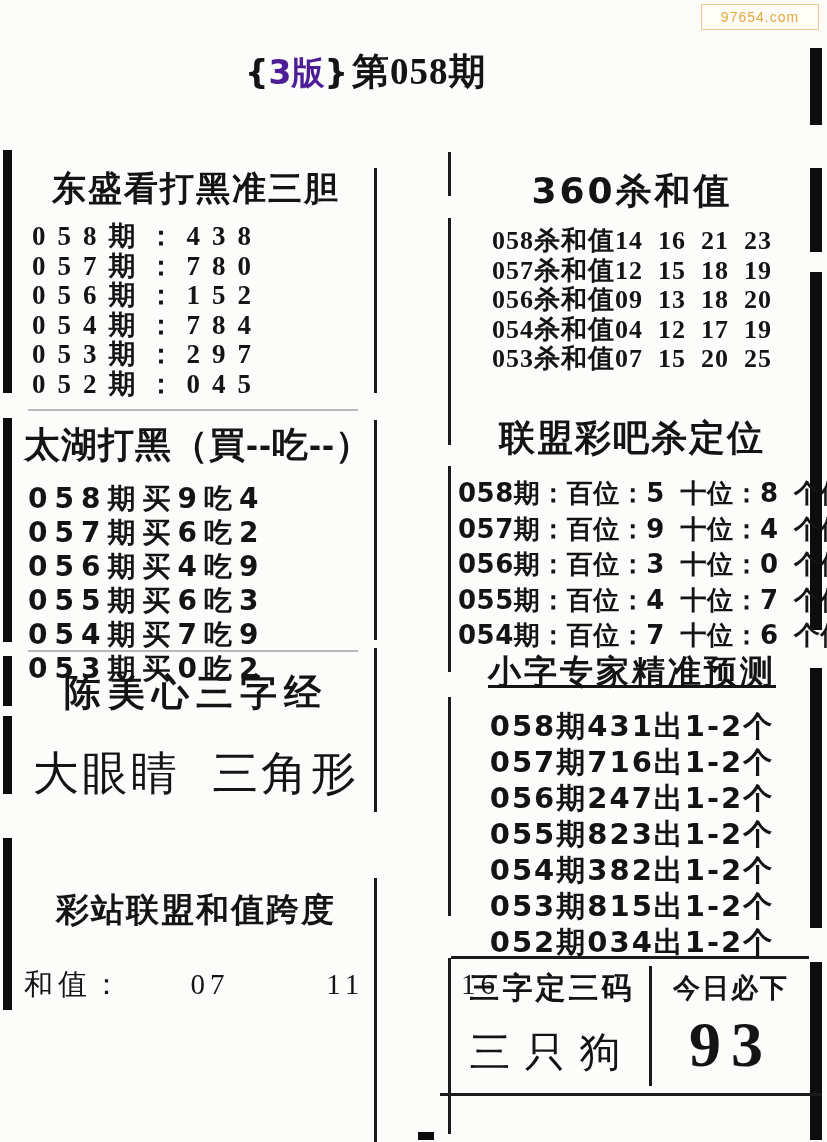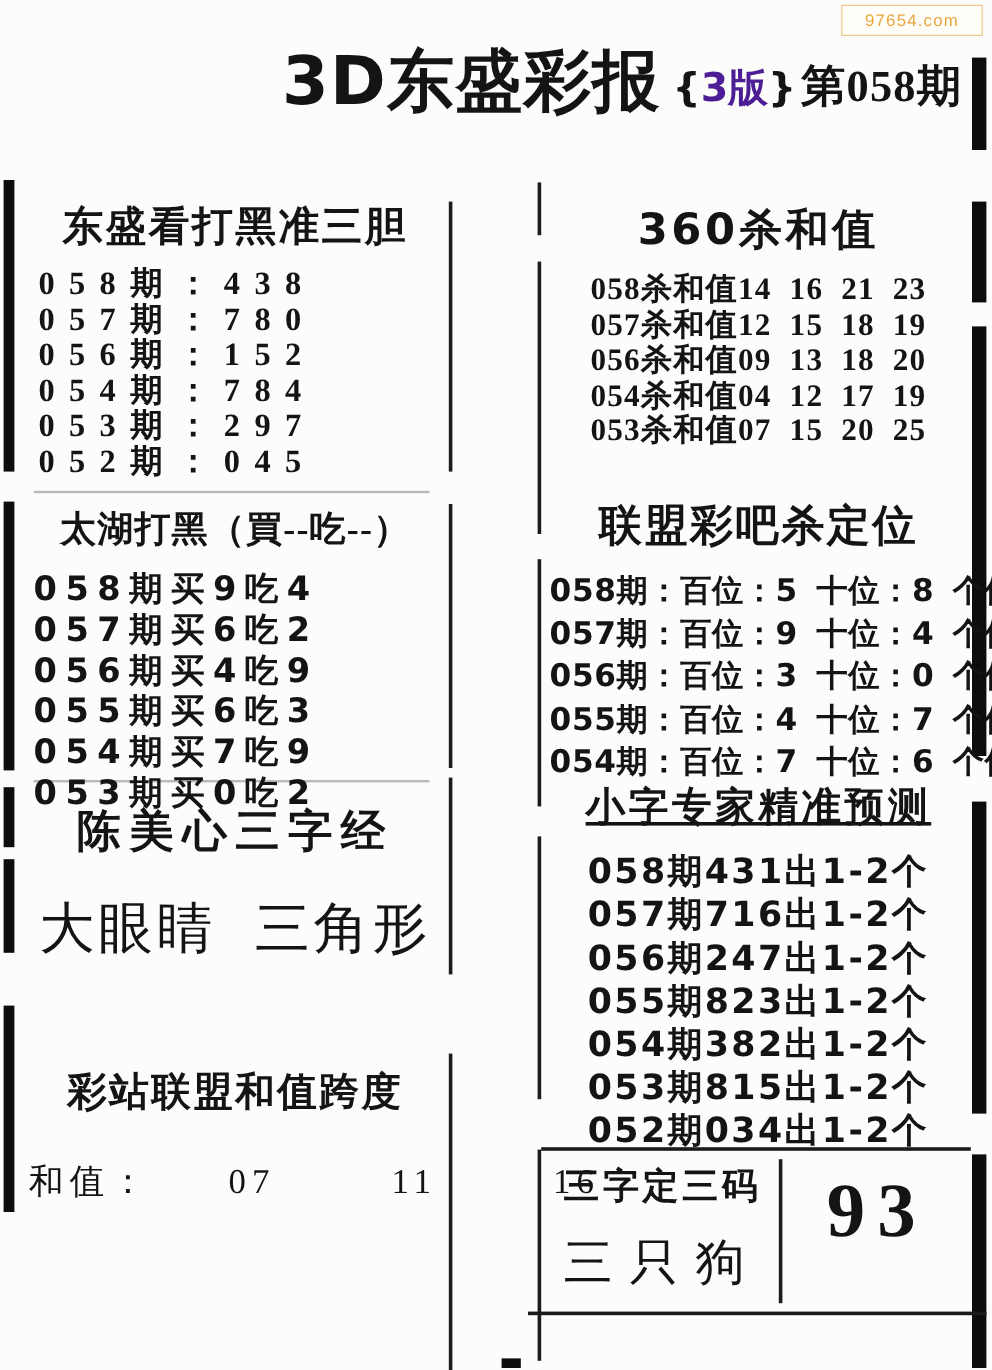--- a/index.html
+++ b/index.html
@@ -40,21 +40,21 @@
   .vline { position:absolute; background:#1b1b1b; width:3px; }
   .hline { position:absolute; background:#1b1b1b; height:3px; }
   .hline.faint { background:#b9b9b9; height:2px; }
   
   .sec { position:absolute; text-align:center; }
   .sec-title { font-weight:900; white-space:nowrap; }
   .rows { white-space:pre; }
   
   .dan-title { font-size:34px; letter-spacing:2px; }
   .dan-rows { margin-top:10px; font-size:27px; font-weight:800; letter-spacing:12px; line-height:29.6px; text-align:left; padding-left:8px; }
-  .taihu-title { font-size:30px; letter-spacing:1px; font-family:Liberation Serif, serif; font-weight:800; }
+  .taihu-title { font-size:36px; letter-spacing:1px; font-family:Liberation Sans, sans-serif; font-weight:800; }
   .taihu-rows { margin-top:12px; font-size:28px; font-weight:600; letter-spacing:7px; line-height:34px; text-align:left; padding-left:4px;
                 font-family:"DejaVu Sans","Liberation Sans",sans-serif; }
   .sanzijing-title { font-size:37px; letter-spacing:7px; }
   .sanzijing-body { font-size:46px; font-weight:400; letter-spacing:3px; word-spacing:18px; white-space:nowrap; }
   .hezhi-title { font-size:33px; letter-spacing:2px; }
   .hezhi-body { font-size:29px; font-weight:500; letter-spacing:5px; word-spacing:20px; white-space:pre; }
   
   .shz-title { font-size:36px; letter-spacing:3px; font-family:"DejaVu Sans","Liberation Sans",sans-serif; }
   .shz-rows { margin-top:10px; font-size:26px; font-weight:600; line-height:29.6px; letter-spacing:1px; }
   .dw-title { font-size:36px; letter-spacing:2px; }
@@ -72,21 +72,20 @@
   .bbox-val-r { font-size:64px; font-weight:600; letter-spacing:10px; margin-top:2px; white-space:nowrap; }
 </style>
 </head>
 <body>
 
 <div class="page">
 
   <div class="watermark">97654.com</div>
 
   <div class="masthead">
-    <span class="mast-title">3D东盛彩报</span>
     <span class="mast-edition"><span>{</span><span class="red">3版</span><span>}</span></span>
     <span class="mast-issue">第058期</span>
   </div>
 
   <div class="bar" style="left:3px;top:150px;width:9px;height:243px;"></div>
   <div class="bar" style="left:3px;top:418px;width:9px;height:224px;"></div>
   <div class="bar" style="left:3px;top:656px;width:9px;height:50px;"></div>
   <div class="bar" style="left:3px;top:716px;width:9px;height:78px;"></div>
   <div class="bar" style="left:3px;top:838px;width:9px;height:172px;"></div>
 
@@ -147,16 +146,17 @@
   <div class="sec" style="left:458px;top:650px;width:348px;">
     <div class="sec-title xz-title">小字专家精准预测</div>
     <div class="rows xz-rows"><div>058期431出1-2个</div><div>057期716出1-2个</div><div>056期247出1-2个</div><div>055期823出1-2个</div><div>054期382出1-2个</div><div>053期815出1-2个</div><div>052期034出1-2个</div></div>
   </div>
 
   <div class="bbox-cell" style="left:456px;top:968px;width:192px;">
     <div class="bbox-title l">三字定三码</div>
     <div class="bbox-val-l">三只狗</div>
   </div>
   <div class="bbox-cell" style="left:654px;top:970px;width:154px;">
+    <div class="bbox-title r">今日必下</div>
     <div class="bbox-val-r">93</div>
   </div>
 
 </div>
 
 </body></html>

